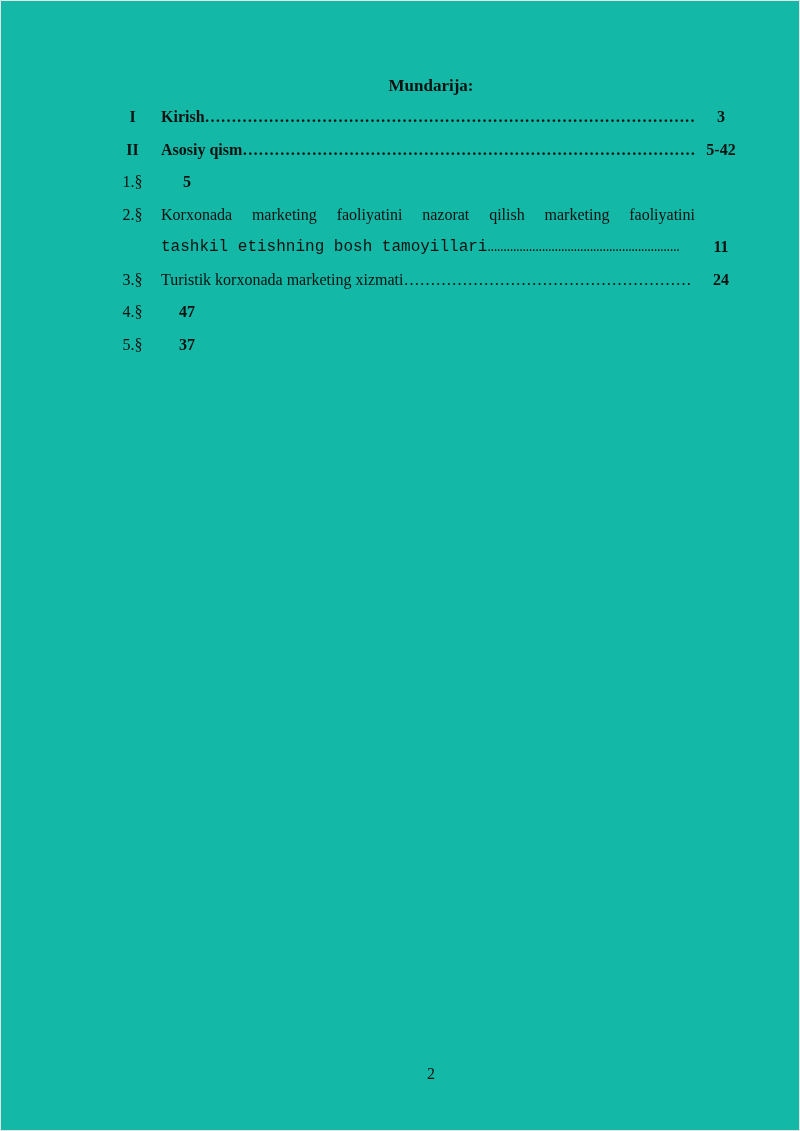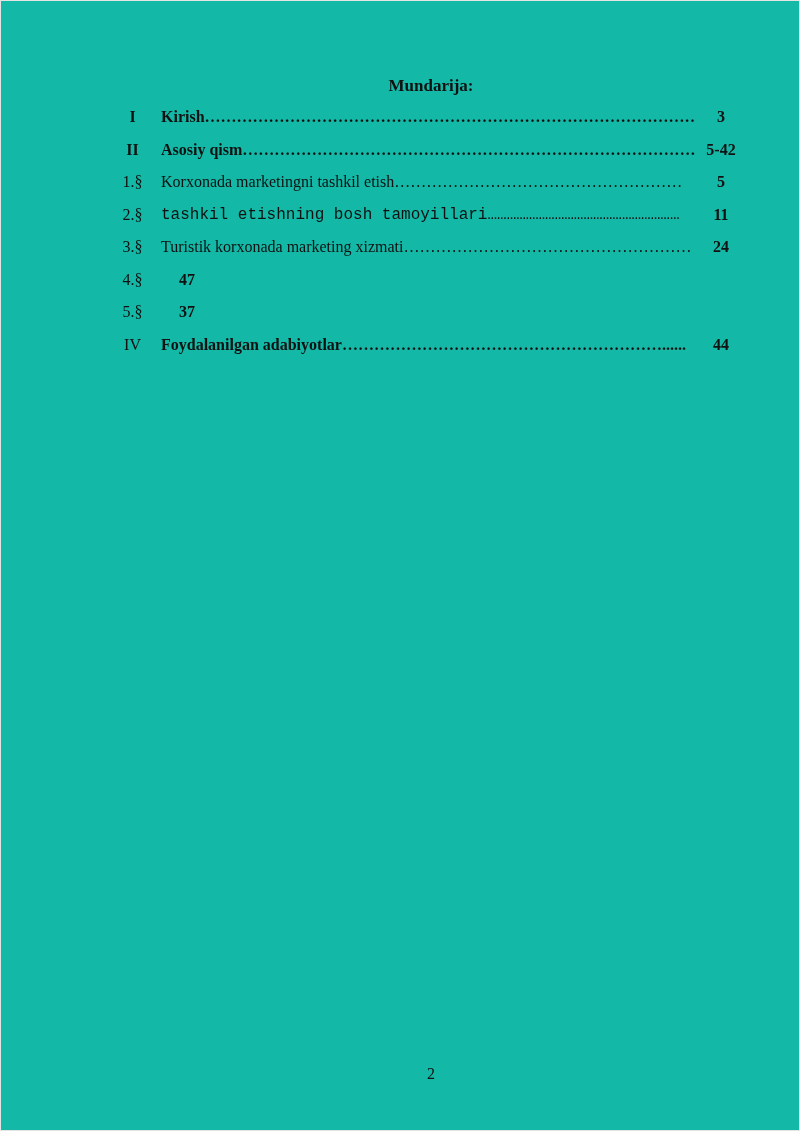--- a/index.html
+++ b/index.html
@@ -55,27 +55,27 @@
     </div>
 
     <div class="toc-row bn bt">
       <span class="num">II</span>
       <span class="ttl"><span class="t1">Asosiy qism……………………………………………………………………………</span><span class="t2"></span></span>
       <span class="pg">5-42</span>
     </div>
 
     <div class="toc-row">
       <span class="num">1.§</span>
-      <span class="ttl"><span class="t1">Korxonada marketingni tashkil etish………………………………………………</span><span class="t2"></span></span>
       <span class="pg">5</span>
     </div>
 
     <div class="toc-row wrap2">
       <span class="num">2.§</span>
       <span class="ttl">
+          <span class="t1">Korxonada marketing faoliyatini nazorat qilish marketing faoliyatini</span>
           <span class="t2">tashkil etishning bosh tamoyillari……………………………………………………</span>
         </span>
       <span class="pg">11</span>
     </div>
 
     <div class="toc-row">
       <span class="num">3.§</span>
       <span class="ttl"><span class="t1">Turistik korxonada marketing xizmati………………………………………………</span><span class="t2"></span></span>
       <span class="pg">24</span>
     </div>
@@ -84,23 +84,18 @@
       <span class="num">4.§</span>
       <span class="pg">47</span>
     </div>
 
     <div class="toc-row">
       <span class="num">5.§</span>
       <span class="pg">37</span>
     </div>
 
 
-    <div class="toc-row bt">
-      <span class="num">IV</span>
-      <span class="ttl"><span class="t1">Foydalanilgan adabiyotlar……………………………………………………......</span><span class="t2"></span></span>
-      <span class="pg">44</span>
-    </div>
 
   </div>
 
   <div class="page-footer">2</div>
 
 </div>
 
 </body></html>

